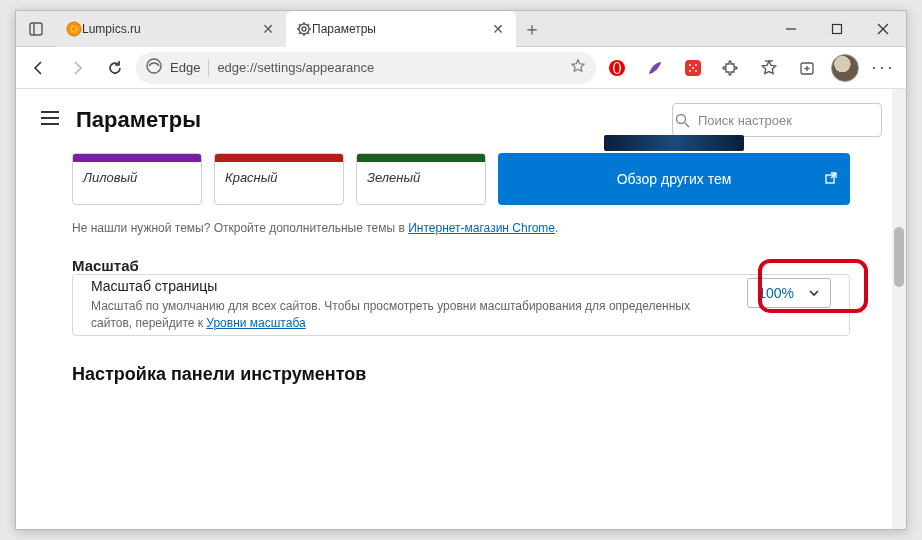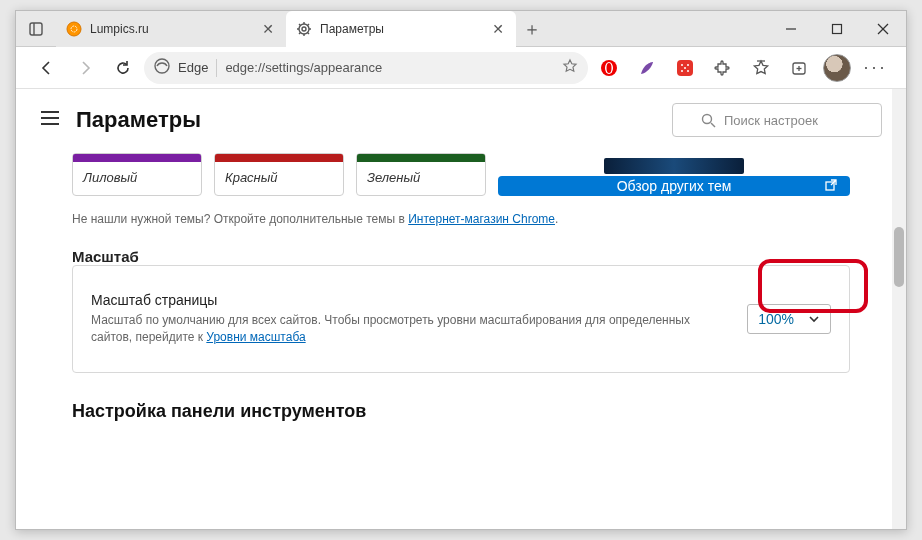--- a/index.html
+++ b/index.html
@@ -1,56 +1,56 @@
 <!DOCTYPE html>
 <html><head>
 <meta charset="utf-8">
 <style>
   * { box-sizing: border-box; margin: 0; padding: 0; font-family: "Segoe UI", Arial, sans-serif; }
   body { width: 922px; height: 540px; background: #e8e8e8; overflow: hidden; position: relative; }
   .window { position: absolute; left: 15px; top: 10px; width: 892px; height: 520px; background: #fff; border: 1px solid #bbb; box-shadow: 0 2px 10px rgba(0,0,0,.2); }
   .titlebar { height: 36px; background: #e8e8e8; display: flex; align-items: stretch; border-bottom: 1px solid #ccc; }
   .tab-meta { width: 40px; display:flex; align-items:center; justify-content:center; }
-  .tab { height: 36px; display: flex; align-items: center; padding: 0 10px; gap: 8px; font-size: 12px; min-width: 230px; max-width: 230px; position: relative; }
+  .tab { height: 36px; display: flex; align-items: center; padding: 0 10px; gap: 0; font-size: 12px; min-width: 230px; max-width: 230px; position: relative; }
   .tab.active { background: #fff; border-top-left-radius: 6px; border-top-right-radius: 6px; }
   .tab.inactive { background: #e8e8e8; }
   .tab .favicon { width: 16px; height: 16px; display:flex; align-items:center; justify-content:center; }
   .tab .title { flex: 1; white-space: nowrap; overflow: hidden; text-overflow: ellipsis; color: #333; }
   .tab .close { width: 16px; height: 16px; display:flex; align-items:center; justify-content:center; color:#555; font-size: 14px; }
   .newtab { width: 32px; display:flex; align-items:center; justify-content:center; color:#555; font-size:18px; }
   .winbtns { margin-left:auto; display:flex; }
   .winbtn { width: 46px; display:flex; align-items:center; justify-content:center; color:#333; }
-  .toolbar { height: 42px; background:#fff; display:flex; align-items:center; padding:0 14px; gap:4px; border-bottom:1px solid #e1e1e1;text-align:right; }
+  .toolbar { height: 42px; background:#fff; display:flex; align-items:center; padding:0 6px; gap:4px; border-bottom:1px solid #e1e1e1;text-align:right; }
   .tbtn { width:34px; height:34px; display:flex; align-items:center; justify-content:center; color:#555; border-radius:4px; }
   .address { flex:1; height:32px; background:#f1f1f1; border-radius:16px; display:flex; align-items:center; padding:0 10px; gap:8px; font-size:13px; color:#555; }
   .address .urlbox { flex:1; display:flex; align-items:center; gap:6px; }
   .address .divider { width:1px; height:18px; background:#ccc; }
   .ext-icons { display:flex; align-items:center; gap:4px; }
   .ext-icons .tbtn svg, .ext-icons .dot { width:18px; height:18px; }
   .avatar { width:28px; height:28px; border-radius:50%; background: radial-gradient(circle at 40% 35%, #d8c8b8 0 35%, #6b5a4a 36% 100%); border:1px solid #999; }
   
   .content { position:relative; height: calc(100% - 78px); overflow:hidden; background:#fff; }
   .hdr { display:flex; align-items:center; padding: 14px 24px 10px 24px; gap: 16px; }
   .burger { font-size:18px; color:#333; }
   .pg-title { font-size: 22px; font-weight:600; color:#111; flex:1; }
-  .search { width:210px; height:34px; border:1px solid #c8c8c8; border-radius:4px; display:flex; align-items:center; padding:0 28px; gap:8px; font-size:13px; color:#888; }
+  .search { width:210px; height:34px; border:1px solid #c8c8c8; border-radius:4px; display:flex; align-items:center; padding:0 2px; gap:8px; font-size:13px; color:#888; }
   
   .settings-area { padding: 0 56px 0 56px; }
   .theme-row { display:flex; gap:12px; align-items:stretch; }
   .theme-card { flex: 0 0 130px; border:1px solid #d0d0d0; border-radius:4px; padding: 0 10px 10px 10px; font-size:13px; color:#333;font-style:italic; }
   .theme-swatch { height: 8px; border-radius: 2px 2px 0 0; margin: 0 -10px 8px -10px; }
-  .browse-themes { flex:1; background:#0078d4; color:#fff; border-radius:4px; display:flex; align-items:center; justify-content:center; font-size:14px; position:relative; height: 20px; align-self: flex-end; }
+  .browse-themes { flex:1; background:#0078d4; color:#fff; border-radius:4px; display:flex; align-items:center; justify-content:center; font-size:14px; position:relative; height: 52px; align-self: flex-end; }
   .browse-themes .pop { position:absolute; right:12px; }
   .browse-themes .imgstrip { position:absolute; top:-18px; left:50%; transform:translateX(-50%); width:140px; height:16px; background: linear-gradient(90deg,#0a1f3a,#1a4a7a,#0a1f3a); border-radius:2px; }
   
   .help-text { font-size: 12px; color:#666; margin: 16px 0 22px 0; }
   .help-text a, .link { color:#0067b8; text-decoration: underline; }
   
   .section-label { font-size: 15px; font-weight:600; color:#222; margin-bottom: 0; }
-  .card { border:1px solid #d8d8d8; border-radius:4px; padding: 26px 18px; margin-bottom: 28px; display:flex; align-items:center; gap: 32px; }
+  .card { border:1px solid #d8d8d8; border-radius:4px; padding: 3px 18px; margin-bottom: 28px; display:flex; align-items:flex-start; gap: 32px; }
   .card .text { flex:1; }
   .card .row-title { font-size:14px; color:#222; margin-bottom:4px; }
   .card .row-desc { font-size:12px; color:#666; line-height:1.4; }
   .zoom-select { border:1px solid #b8b8b8; border-radius:3px; padding: 6px 10px; display:flex; align-items:center; gap:14px; font-size:14px; color:#0369a1; }
   .highlight-ring { position:absolute; border: 4px solid #d4001a; border-radius:12px; pointer-events:none; }
   
   .section-title { font-size: 18px; font-weight:600; color:#111; margin: 8px 0 14px 0; }
   .row2 { border:1px solid #d8d8d8; border-top-left-radius:4px; border-top-right-radius:4px; padding: 14px 18px; display:flex; align-items:center; gap:14px; }
   .row2 .label { flex:1; font-size:14px; color:#222; }
   .toggle { width:40px; height:20px; border-radius:10px; background:#0078d4; position:relative; }

